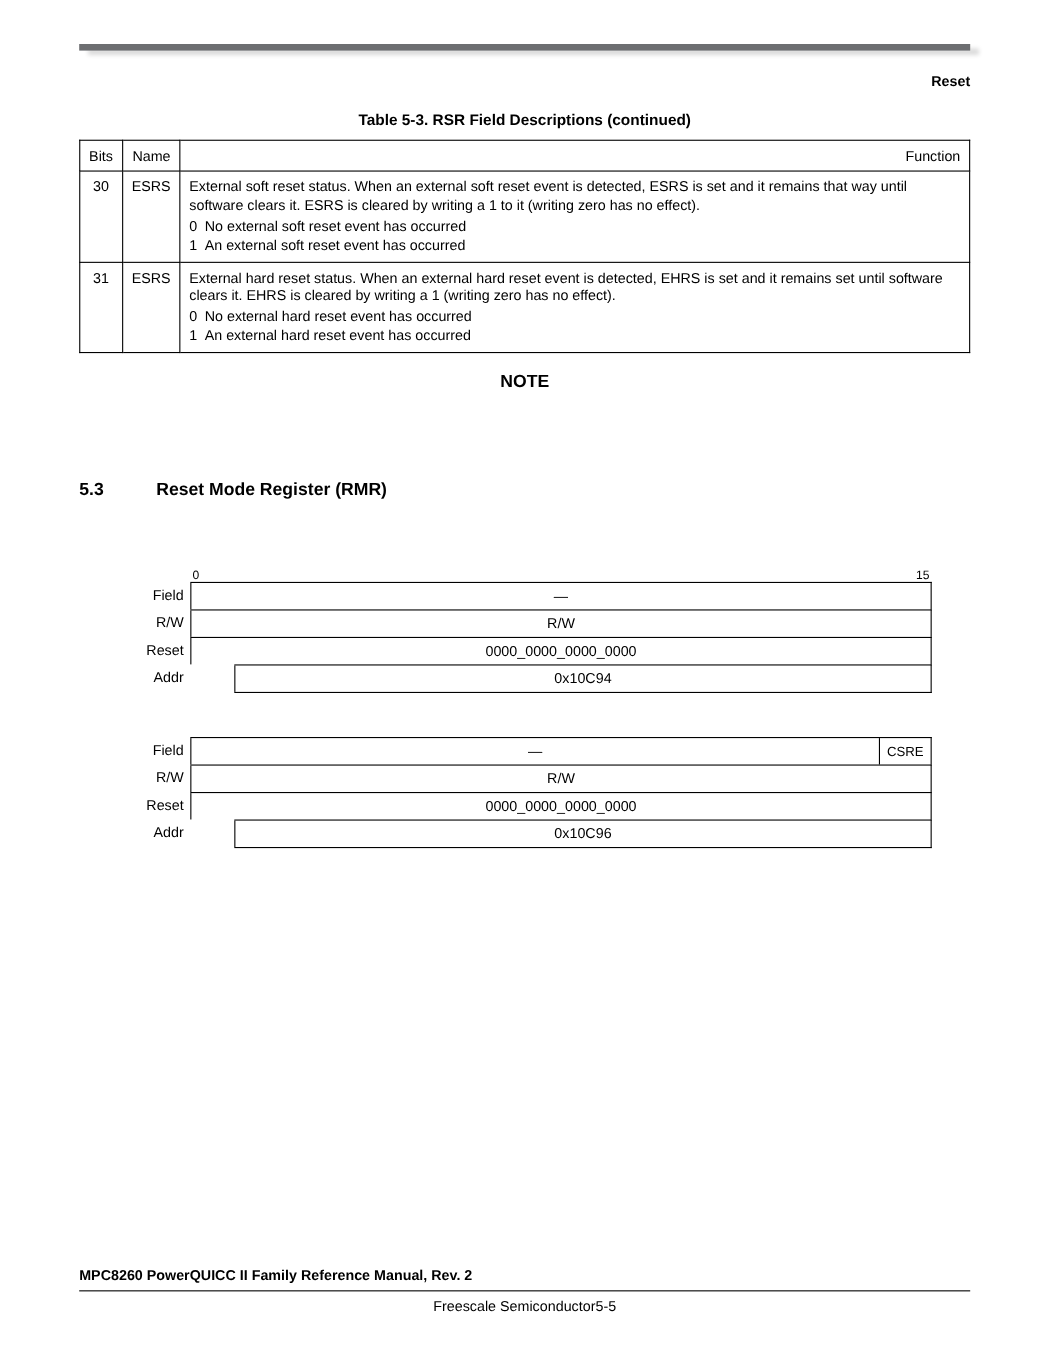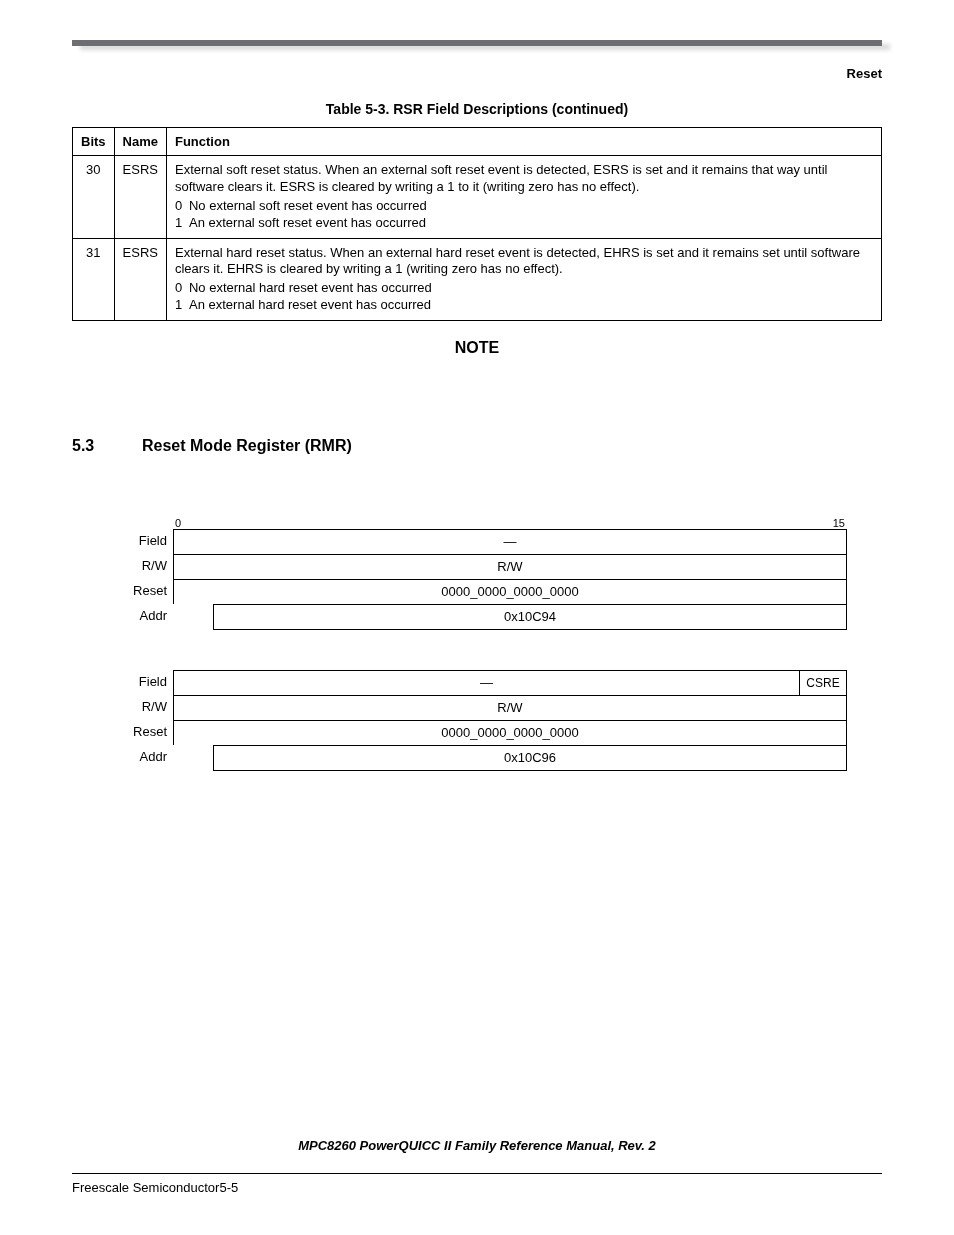--- a/index.html
+++ b/index.html
@@ -57,22 +57,22 @@
     width: 100%;
     font-size: 13px;
   }
   table.rsr th, table.rsr td {
     border: 1px solid #000;
     padding: 6px 8px;
     vertical-align: top;
     text-align: left;
   }
   table.rsr th {
-    text-align: left;
-    font-weight: bold;
+    text-align: right;
+    font-weight: normal;
   }
   table.rsr td.c-bits, table.rsr td.c-name {
     text-align: center;
     white-space: nowrap;
     width: 1%;
   }
   table.rsr td.c-func p {
     margin: 0 0 2px 0;
     line-height: 1.3;
   }
@@ -148,31 +148,29 @@
   }
 
   
   .footer {
     position: absolute;
     left: 72px;
     right: 72px;
     bottom: 40px;
   }
   .footer .manual {
-    text-align: center;
     font-weight: bold;
     font-size: 13px;
     border-bottom: 1px solid #000;
-    padding-bottom: 20px;
+    padding-bottom: 6px;
     margin-bottom: 6px;
-    font-style: italic;
   }
   .footer .meta {
     display: flex;
-    justify-content: flex-start;
+    justify-content: center;
     font-size: 13px;
   }
 </style>
 </head>
 <body>
 
 <div class="page">
   <div class="top-rule"></div>
   <div class="header-right">Reset</div>
 

